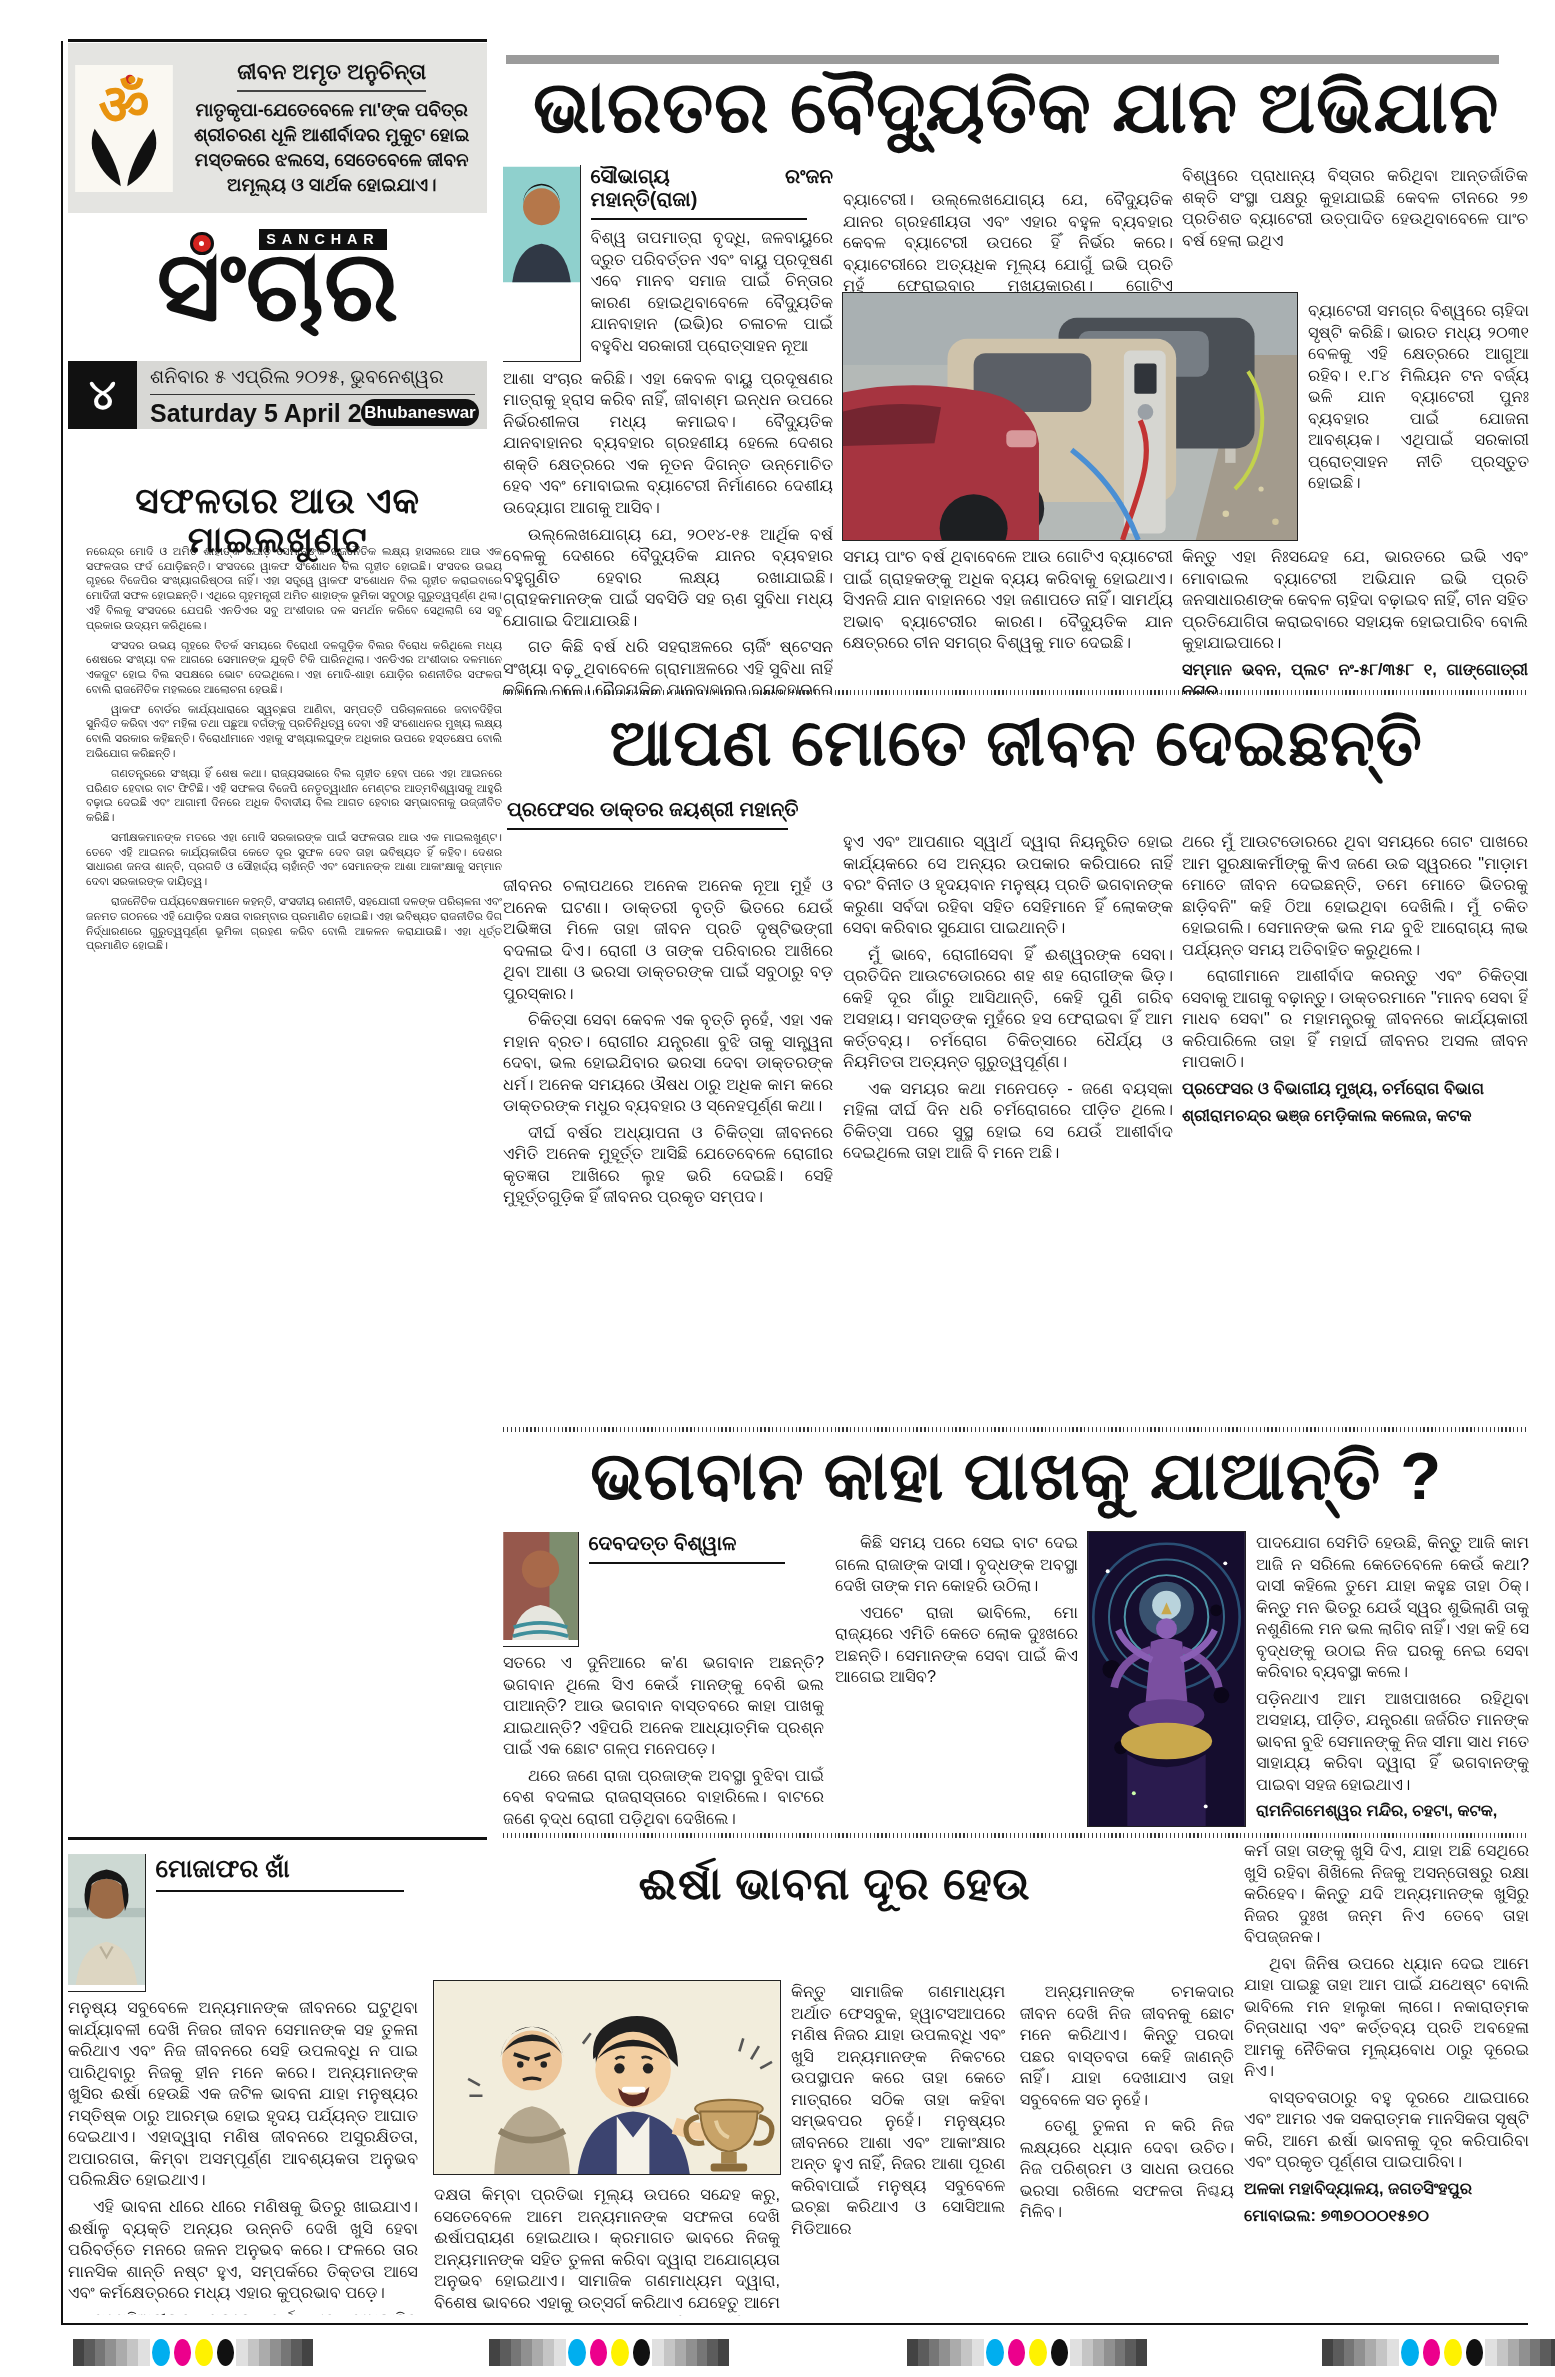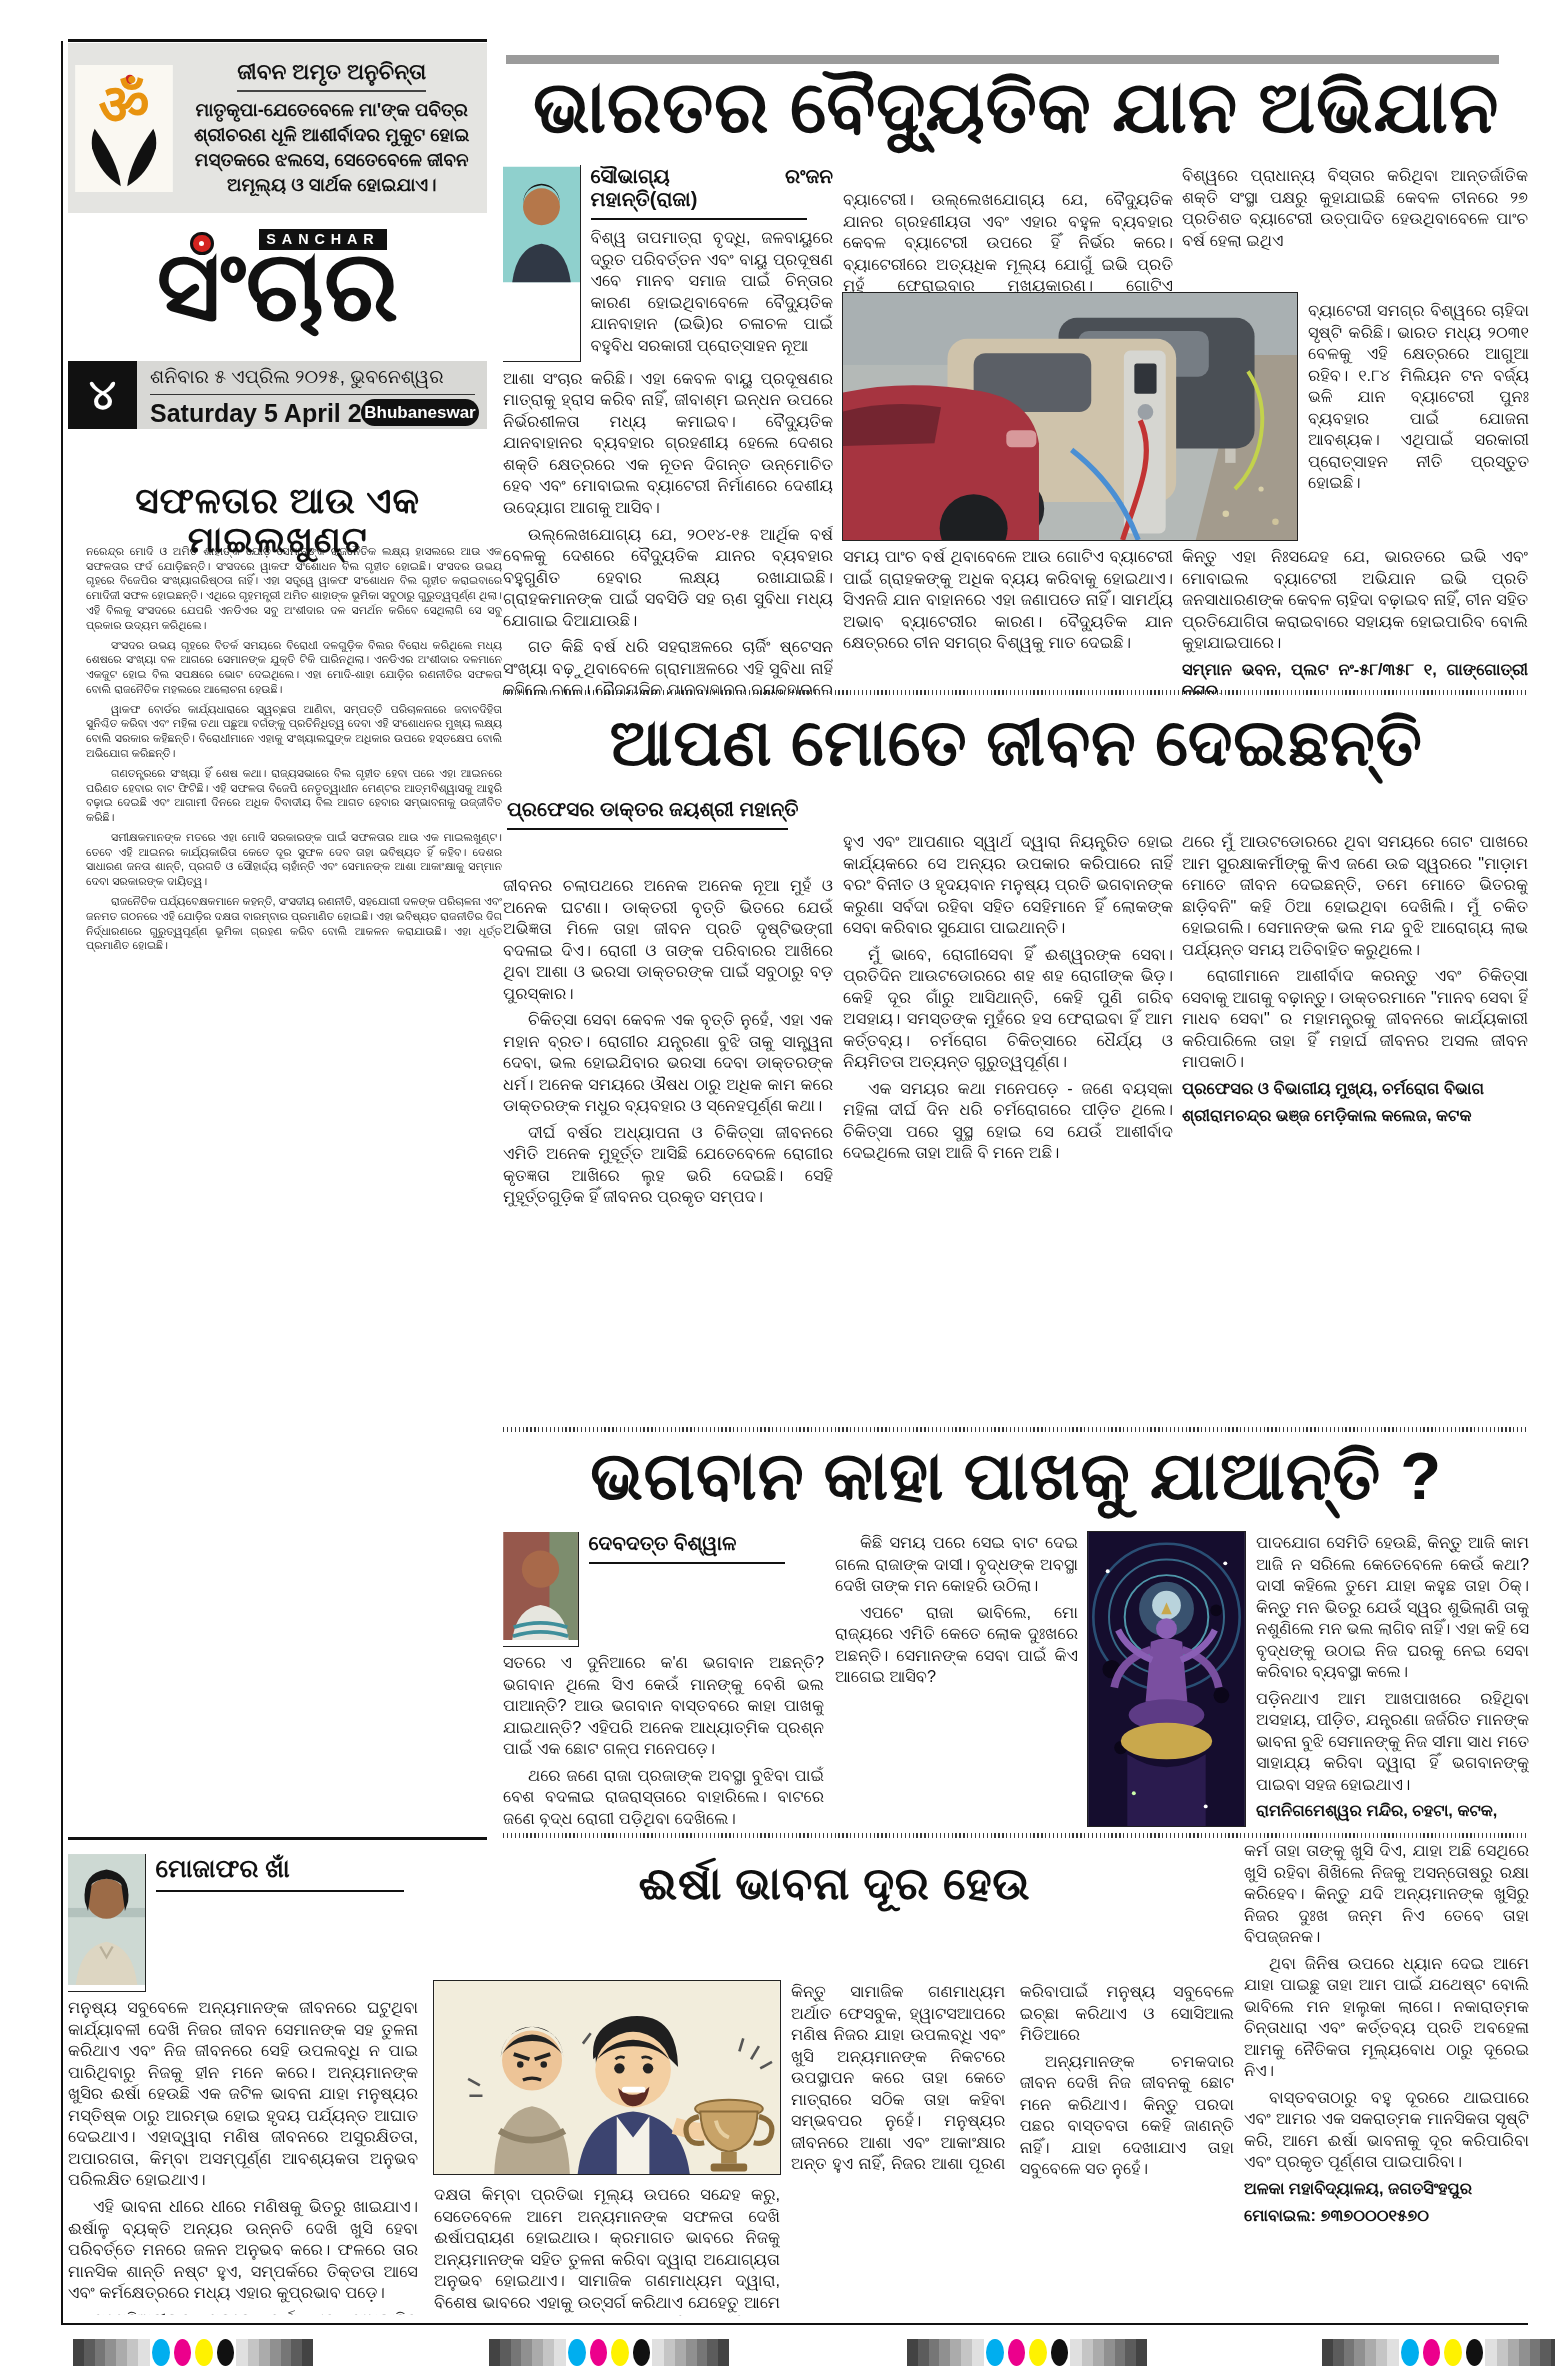--- a/index.html
+++ b/index.html
@@ -371,20 +371,21 @@
       </svg>
     </div>
 
     <div class="jeal-cB body-txt">
       <p class="noind">ଦକ୍ଷତା କିମ୍ବା ପ୍ରତିଭା ମୂଲ୍ୟ ଉପରେ ସନ୍ଦେହ କରୁ, ସେତେବେଳେ ଆମେ ଅନ୍ୟମାନଙ୍କ ସଫଳତା ଦେଖି ଈର୍ଷାପରାୟଣ ହୋଇଥାଉ। କ୍ରମାଗତ ଭାବରେ ନିଜକୁ ଅନ୍ୟମାନଙ୍କ ସହିତ ତୁଳନା କରିବା ଦ୍ୱାରା ଅଯୋଗ୍ୟତା ଅନୁଭବ ହୋଇଥାଏ। ସାମାଜିକ ଗଣମାଧ୍ୟମ ଦ୍ୱାରା, ବିଶେଷ ଭାବରେ ଏହାକୁ ଉତ୍ସର୍ଗ କରିଥାଏ ଯେହେତୁ ଆମେ ପ୍ରାୟତଃ ଅନ୍ୟଲୋକଙ୍କ ଜୀବନର ଚାଲିଥିବା ଖୁସି ଏବଂ ସଫଳତା ଦେଖି ନିଜକୁ ହୀନ ଭାବିଥାଉ।</p>
     </div>
 
     <div class="jeal-cC body-txt">
       <p class="noind">କିନ୍ତୁ ସାମାଜିକ ଗଣମାଧ୍ୟମ ଅର୍ଥାତ ଫେସବୁକ, ହ୍ୱାଟସଆପରେ ମଣିଷ ନିଜର ଯାହା ଉପଲବ୍ଧି ଏବଂ ଖୁସି ଅନ୍ୟମାନଙ୍କ ନିକଟରେ ଉପସ୍ଥାପନ କରେ ତାହା କେତେ ମାତ୍ରାରେ ସଠିକ ତାହା କହିବା ସମ୍ଭବପର ନୁହେଁ। ମନୁଷ୍ୟର ଜୀବନରେ ଆଶା ଏବଂ ଆକାଂକ୍ଷାର ଅନ୍ତ ହୁଏ ନାହିଁ, ନିଜର ଆଶା ପୂରଣ କରିବାପାଇଁ ମନୁଷ୍ୟ ସବୁବେଳେ ଇଚ୍ଛା କରିଥାଏ ଓ ସୋସିଆଲ ମିଡିଆରେ</p>
       <p>ଅନ୍ୟମାନଙ୍କ ଚମକଦାର ଜୀବନ ଦେଖି ନିଜ ଜୀବନକୁ ଛୋଟ ମନେ କରିଥାଏ। କିନ୍ତୁ ପରଦା ପଛର ବାସ୍ତବତା କେହି ଜାଣନ୍ତି ନାହିଁ। ଯାହା ଦେଖାଯାଏ ତାହା ସବୁବେଳେ ସତ ନୁହେଁ।</p>
+      <p>ତେଣୁ ତୁଳନା ନ କରି ନିଜ ଲକ୍ଷ୍ୟରେ ଧ୍ୟାନ ଦେବା ଉଚିତ। ନିଜ ପରିଶ୍ରମ ଓ ସାଧନା ଉପରେ ଭରସା ରଖିଲେ ସଫଳତା ନିଶ୍ଚୟ ମିଳିବ।</p>
     </div>
 
     <div class="jeal-cD body-txt">
       <p class="noind">କର୍ମ ତାହା ତାଙ୍କୁ ଖୁସି ଦିଏ, ଯାହା ଅଛି ସେଥିରେ ଖୁସି ରହିବା ଶିଖିଲେ ନିଜକୁ ଅସନ୍ତୋଷରୁ ରକ୍ଷା କରିହେବ। କିନ୍ତୁ ଯଦି ଅନ୍ୟମାନଙ୍କ ଖୁସିରୁ ନିଜର ଦୁଃଖ ଜନ୍ମ ନିଏ ତେବେ ତାହା ବିପଜ୍ଜନକ।</p>
       <p>ଥିବା ଜିନିଷ ଉପରେ ଧ୍ୟାନ ଦେଇ ଆମେ ଯାହା ପାଇଛୁ ତାହା ଆମ ପାଇଁ ଯଥେଷ୍ଟ ବୋଲି ଭାବିଲେ ମନ ହାଲୁକା ଲାଗେ। ନକାରାତ୍ମକ ଚିନ୍ତାଧାରା ଏବଂ କର୍ତ୍ତବ୍ୟ ପ୍ରତି ଅବହେଳା ଆମକୁ ନୈତିକତା ମୂଲ୍ୟବୋଧ ଠାରୁ ଦୂରେଇ ନିଏ।</p>
       <p>ବାସ୍ତବତାଠାରୁ ବହୁ ଦୂରରେ ଥାଇପାରେ ଏବଂ ଆମର ଏକ ସକରାତ୍ମକ ମାନସିକତା ସୃଷ୍ଟି କରି, ଆମେ ଈର୍ଷା ଭାବନାକୁ ଦୂର କରିପାରିବା ଏବଂ ପ୍ରକୃତ ପୂର୍ଣ୍ଣତା ପାଇପାରିବା।</p>
       <p class="noind signoff">ଅଳକା ମହାବିଦ୍ୟାଳୟ, ଜଗତସିଂହପୁର</p>
       <p class="noind signoff">ମୋବାଇଲ: ୭୩୭୦୦୦୧୫୭୦</p>
     </div>
   </div>

